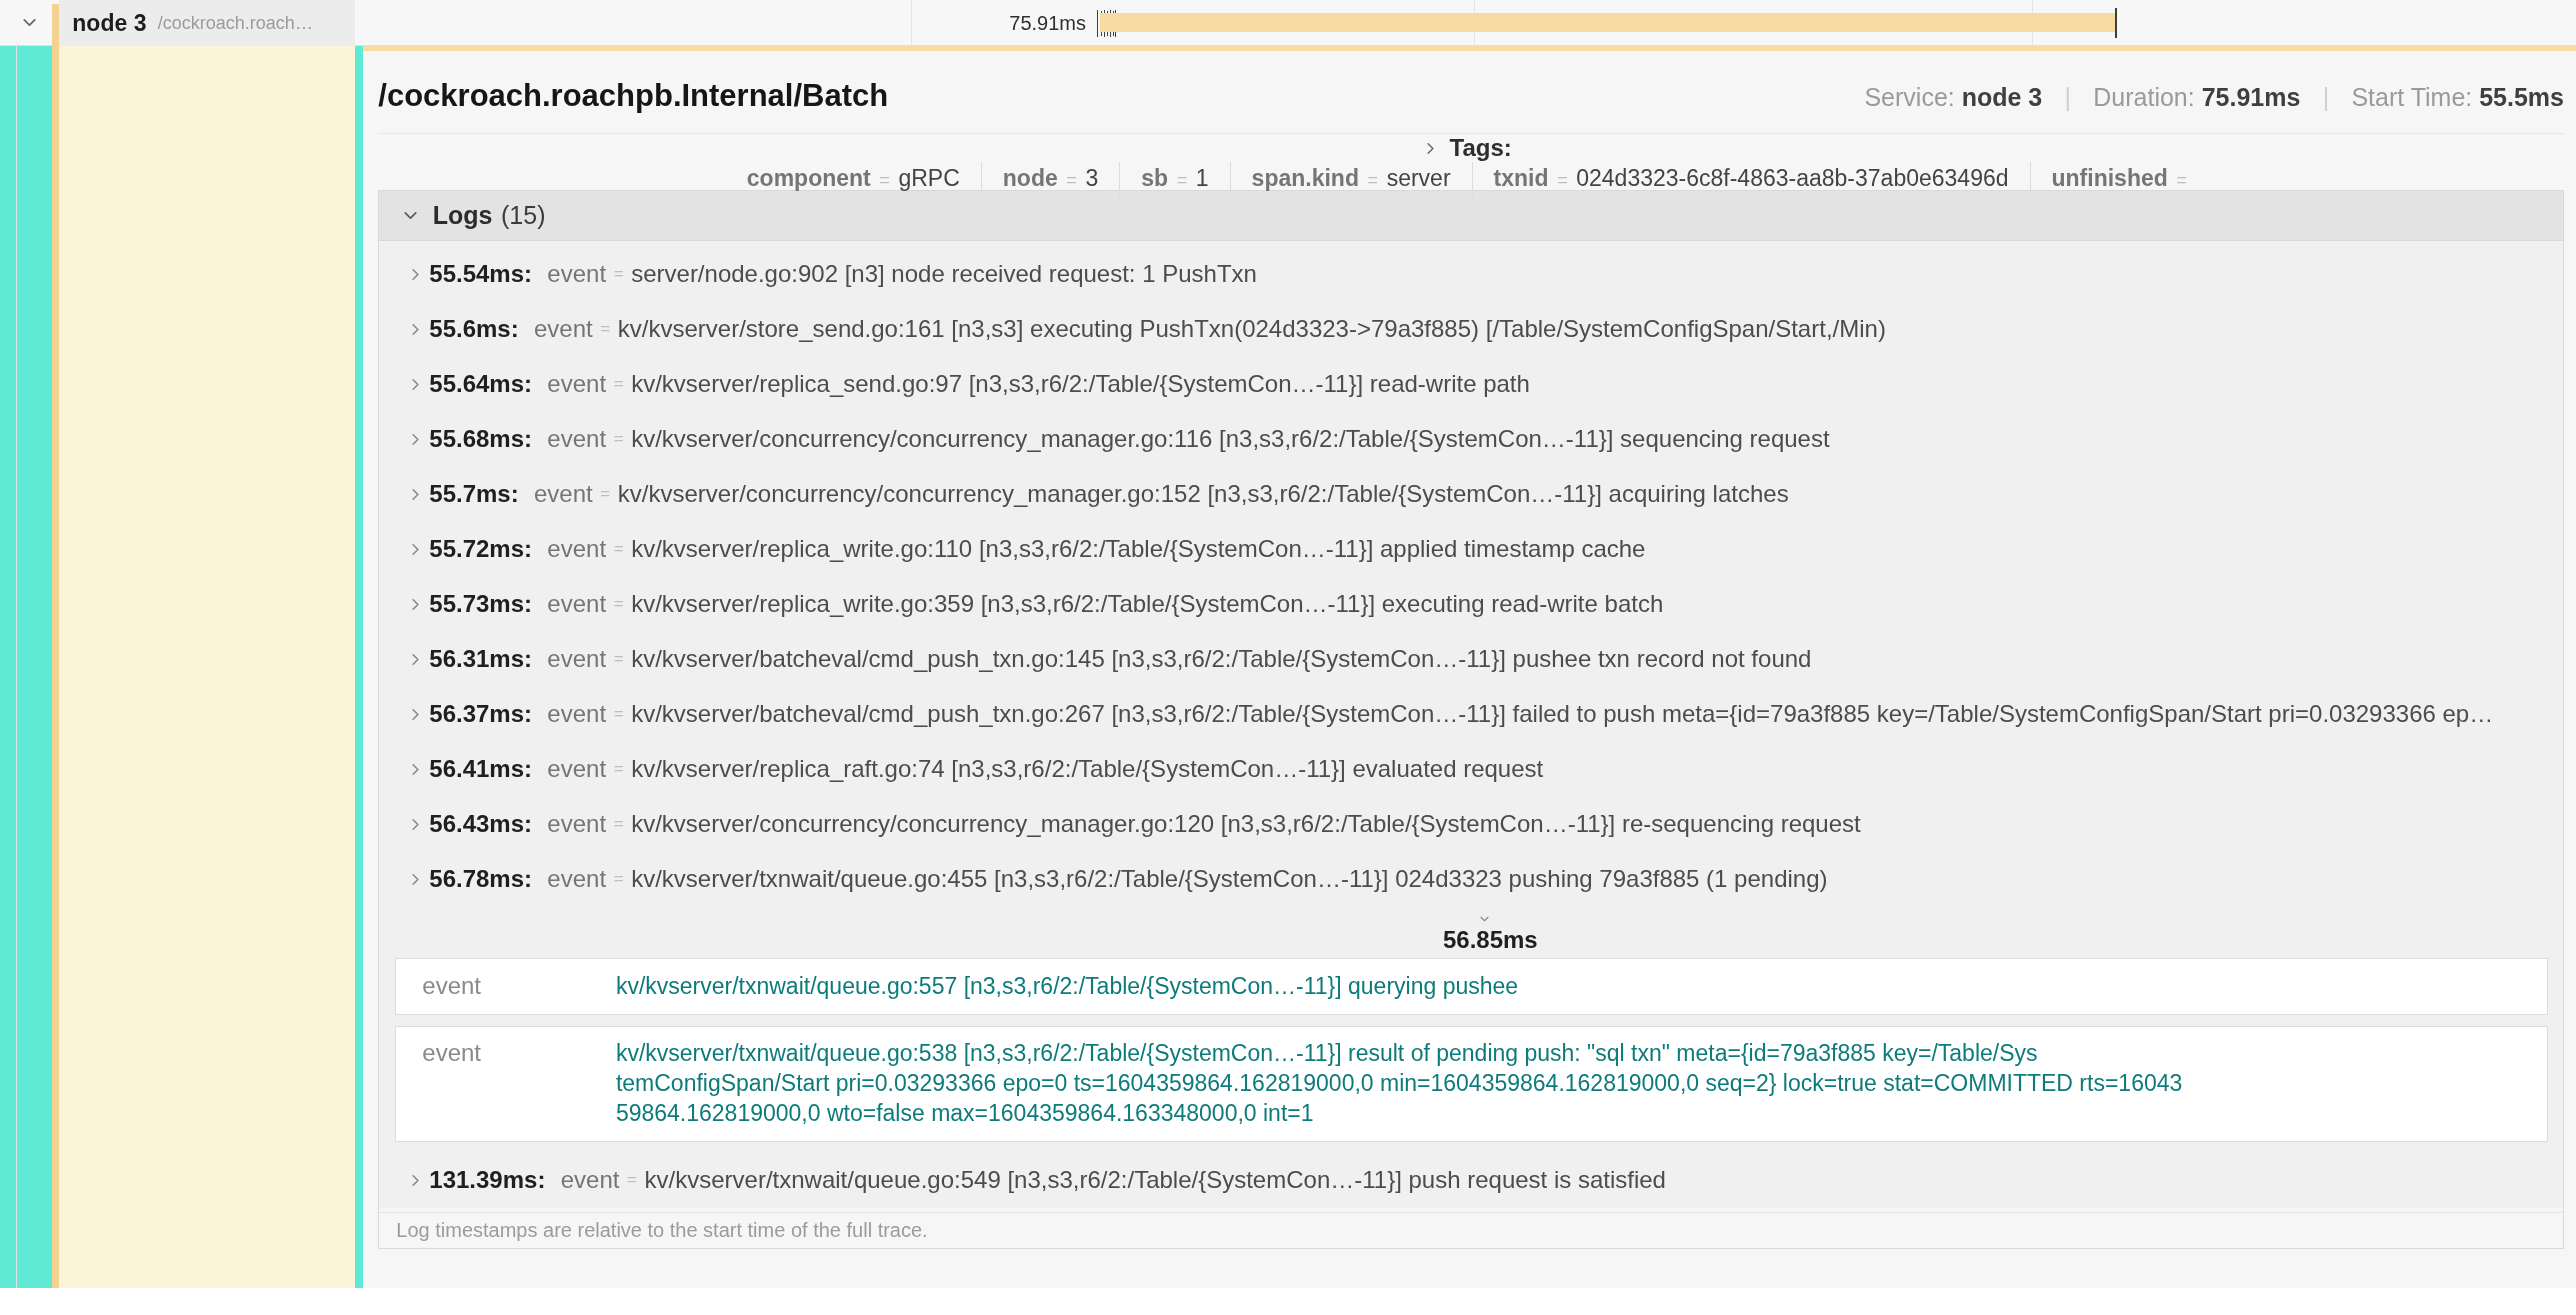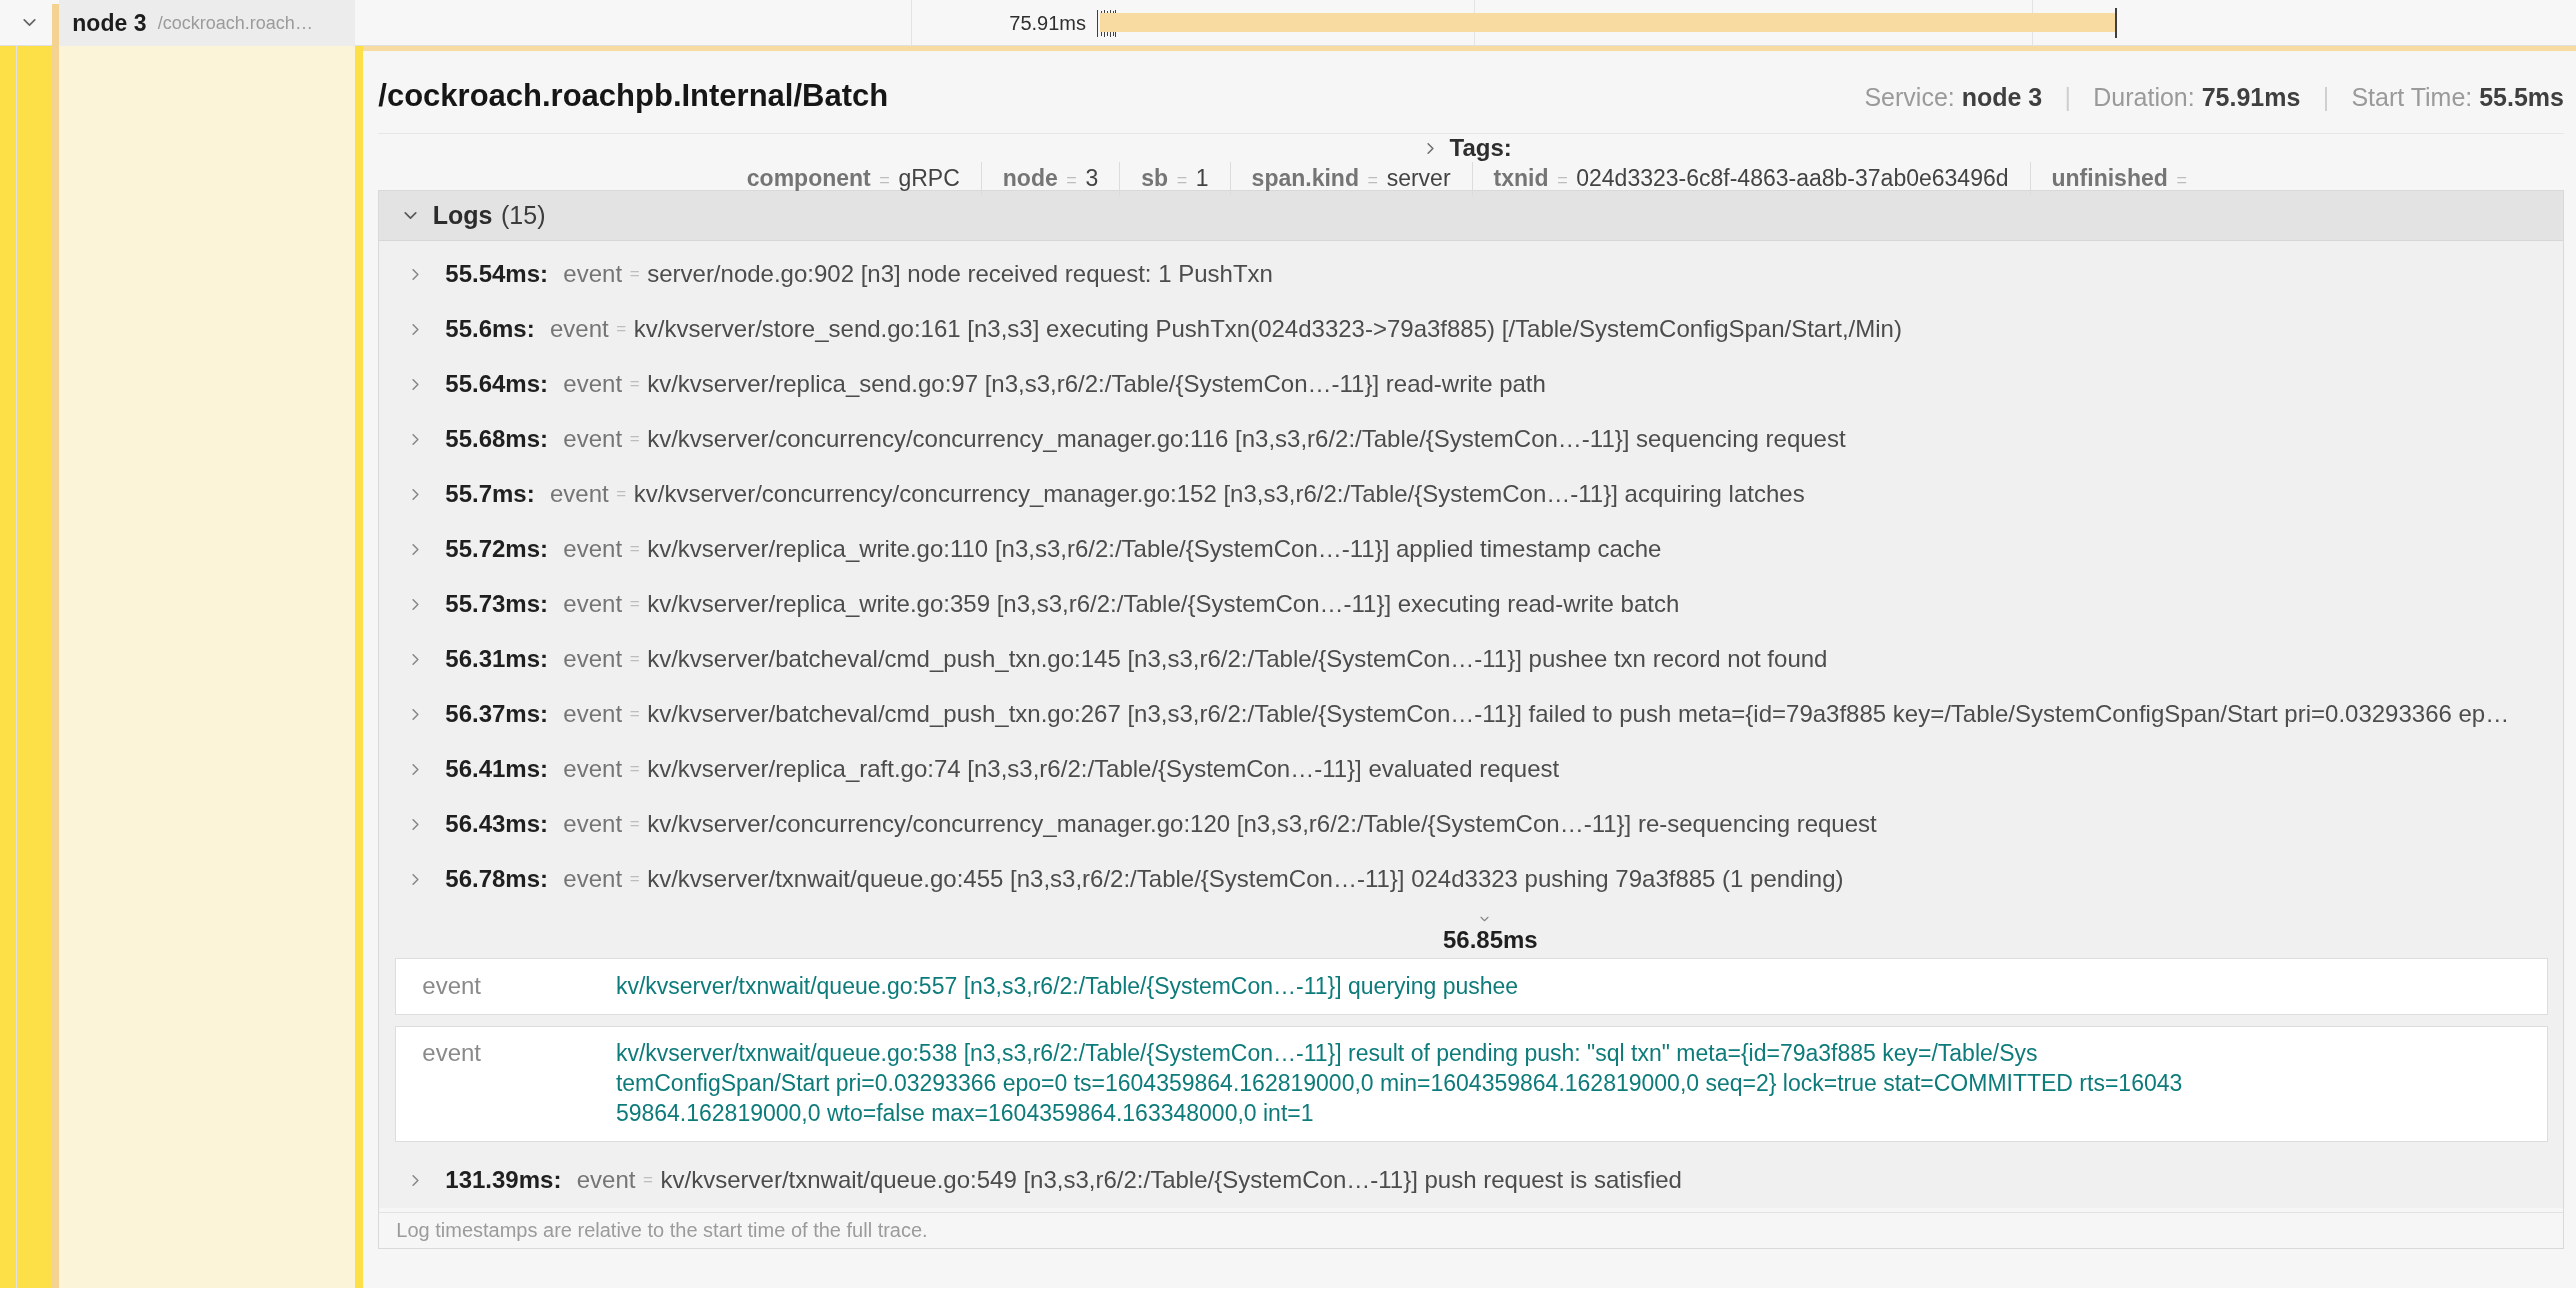--- a/index.html
+++ b/index.html
@@ -1,18 +1,18 @@
 <!DOCTYPE html>
 <html><head>
 <meta charset="utf-8">
 <style>
   * { margin:0; padding:0; box-sizing:border-box; }
   html,body { width:2576px; height:1316px; background:#fff;
               font-family:"Liberation Sans", sans-serif; }
-  .screen { position:relative; width:2576px; height:1288px; overflow:hidden; background:#fde047; }
+  .screen { position:relative; width:2576px; height:1288px; overflow:hidden; background:#5eead4; }
 
   
   .topbar { position:absolute; left:0; top:0; width:2576px; height:46px;
             background:#f7f7f7; border-bottom:1px solid #e0e0e0; }
   .gutter-line { position:absolute; left:16px; top:0; width:1px; height:1316px; background:#e2e2e2; }
   .topbar-chev { position:absolute; left:19px; top:12.4px; }
   .span-tab { position:absolute; left:59px; top:0; width:296px; height:46px;
               background:#ececec; display:flex; align-items:center; padding-left:13.3px;
               overflow:hidden; white-space:nowrap; }
   .span-tab .svc { font-size:23px; font-weight:bold; color:#1d1d1d; }
@@ -51,21 +51,21 @@
 
   .logs-box { border:1px solid #d9d9d9; }
   .logs-head { height:50px; background:#e3e3e3; border-bottom:1px solid #d7d7d7;
                display:flex; align-items:center; padding-left:21px; cursor:pointer; }
   .logs-title { font-size:25px; font-weight:bold; color:#2c2c2c; margin-left:11.4px; }
   .logs-count { font-size:25px; color:#3c3c3c; margin-left:8.6px; font-weight:normal; }
   .logs-body { background:#f0f0f0; padding-top:5.7px; }
 
   .log-row { height:55px; display:flex; align-items:center; padding:0 19px 0 27px;
              white-space:nowrap; overflow:hidden; cursor:pointer; }
-  .log-time { font-size:24px; font-weight:bold; color:#1f1f1f; margin-left:20px; }
+  .log-time { font-size:24px; font-weight:bold; color:#1f1f1f; margin-left:4px; }
   .log-key  { font-size:24px; color:#757575; margin-left:15.3px; }
   .log-eq   { font-size:17px; color:#bdbdbd; margin:0 7.6px; }
   .log-val  { font-size:24px; color:#4c4c4c; }
 
   .log-exp-head { height:42px; margin-top:5.7px; display:flex; align-items:center;
                   padding-left:27px; cursor:pointer;flex-direction:column; }
   .log-time-exp { font-size:24px; font-weight:bold; color:#1f1f1f; margin-left:11.4px; }
   .log-card { margin:3.8px 15.3px 11.4px 15.3px; background:#fff; border:1px solid #dddddd;
               display:flex; padding:12.4px 15.3px; }
   .card-key { width:205px; flex:0 0 205px; color:#8a8a8a; font-size:24px; padding-left:11.4px; }

